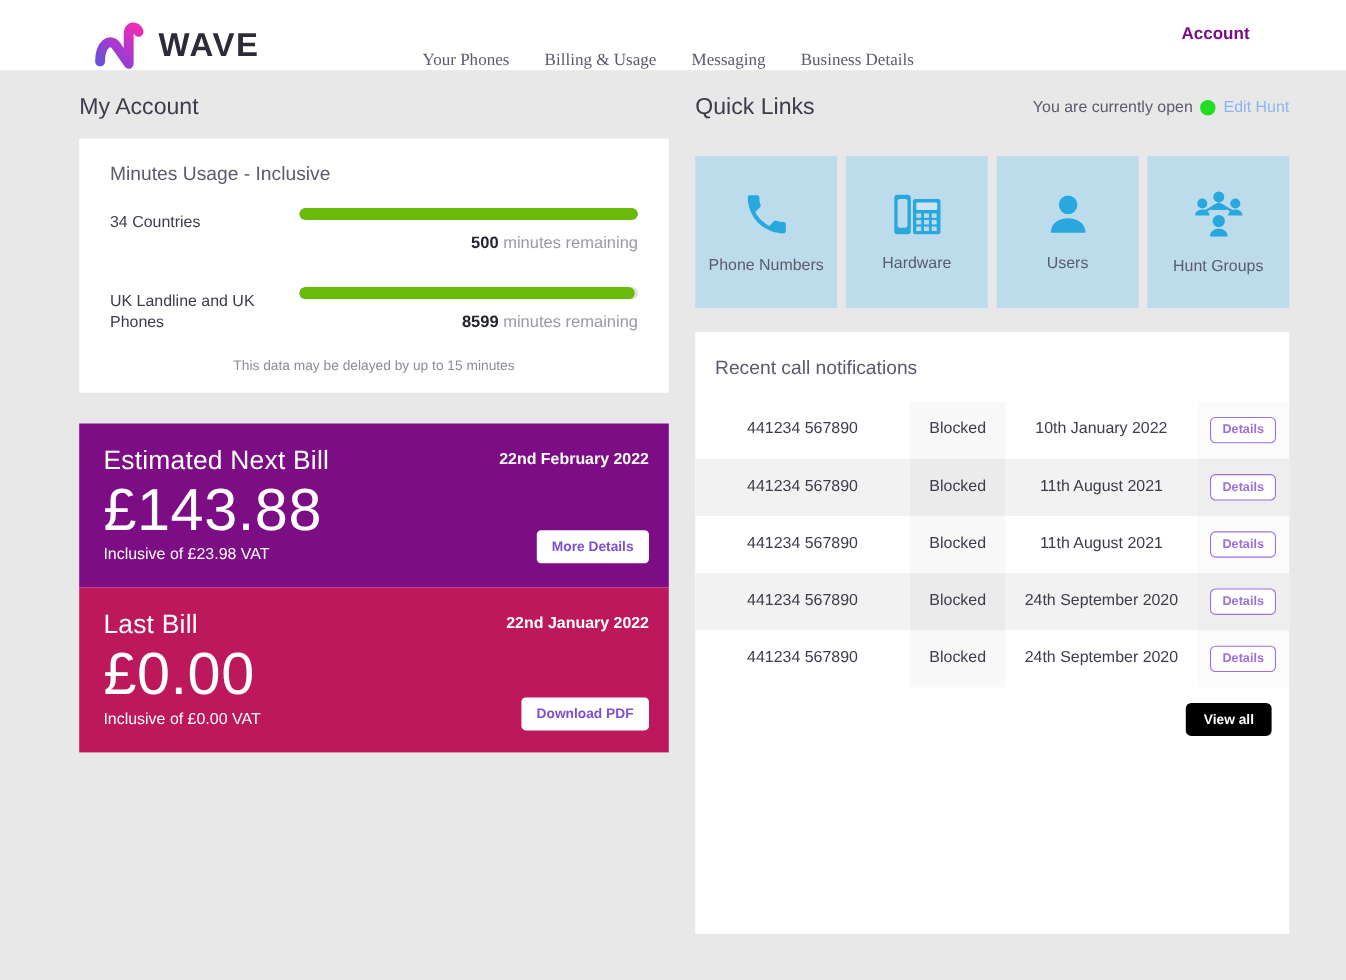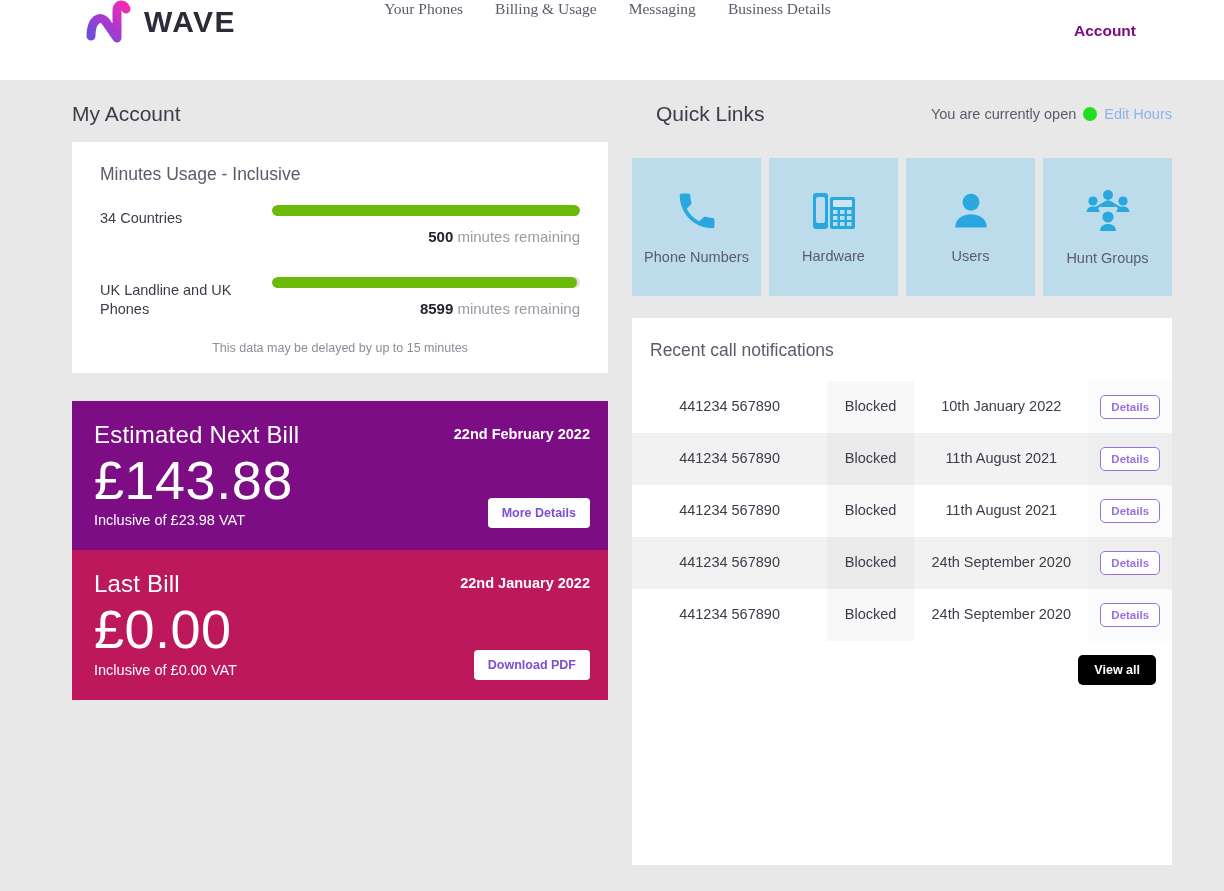--- a/index.html
+++ b/index.html
@@ -7,24 +7,24 @@
   html, body {
     width: 1224px;
     height: 891px;
     background: #e8e8e8;
     font-family: "Liberation Sans", sans-serif;
     overflow: hidden;
   }
 
   
   .topbar {
-    height: 80px;
+    height: 64px;
     background: #ffffff;
     display: flex;
-    align-items: flex-start;
+    align-items: flex-end;
     position: relative;
   }
   .logo-wrap {
     display: flex;
     align-items: center;
     margin-left: 86px;
     gap: 10px;
   }
   .logo-mark { width: 48px; height: 44px; display: block; }
   .logo-text {
@@ -357,25 +357,25 @@
         <div class="bill-amount">£0.00</div>
         <div class="bill-vat">Inclusive of £0.00 VAT</div>
         <button class="bill-btn btn-pdf">Download PDF</button>
       </div>
     </div>
   </div>
 
   <div class="col-right">
 
     <div class="qhead">
-      <h2 class="section-title" style="padding:0;margin-left:24px;">Quick Links</h2>
+      <h2 class="section-title" style="padding:0;">Quick Links</h2>
       <div class="open-status">
         <span>You are currently open</span>
         <span class="dot"></span>
-        <a href="#" class="edit-hours">Edit Hours</a>
+        <a href="#" class="edit-hours">Edit Hunt</a>
       </div>
     </div>
 
     <div class="tiles">
 
       <div class="tile">
         <span>
           <svg width="46" height="46" viewBox="0 0 24 24" fill="#29a8e0">
             <path d="M6.6 10.8c1.4 2.8 3.8 5.2 6.6 6.6l2.2-2.2c.3-.3.7-.4 1-.2 1.2.4 2.4.6 3.7.6.6 0 1 .4 1 1V20c0 .6-.4 1-1 1C10.7 21 3 13.3 3 3.9c0-.6.4-1 1-1h3.5c.6 0 1 .4 1 1 0 1.3.2 2.5.6 3.7.1.3 0 .7-.2 1l-2.3 2.2z"></path>
           </svg>

